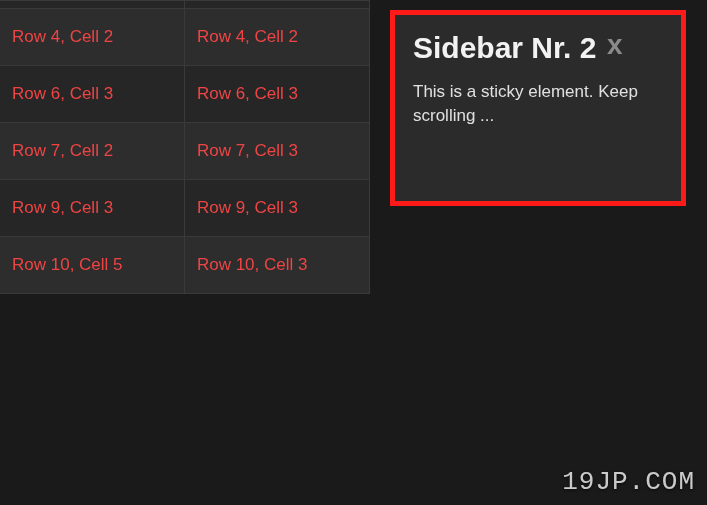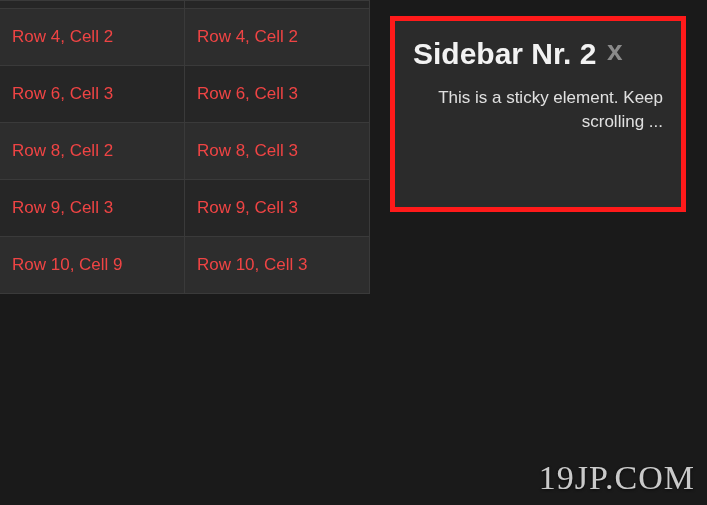--- a/index.html
+++ b/index.html
@@ -36,21 +36,21 @@
     padding-top: 0;
     padding-bottom: 0;
     height: 8px;
     overflow: hidden;
     font-size: 0;
   }
   td:first-child { border-left: none; }
 
   .sidebar {
     position: absolute;
-    top: 16px;
+    top: 10px;
     left: 390px;
     width: 296px;
     height: 196px;
     border: 5px solid #ff1a1a;
     background: #2b2b2b;
     padding: 16px 18px 18px 18px;
   }
   .sidebar h2 {
     font-size: 30px;
     font-weight: 600;
@@ -66,29 +66,28 @@
     margin-left: 6px;
     position: relative;
     top: -4px;
     cursor: pointer;
   }
   .sidebar p {
     margin-top: 14px;
     font-size: 17px;
     line-height: 1.45;
     color: #e0e0e0;
-    text-align: right;
   }
 
   .watermark {
     position: absolute;
     right: 12px;
     bottom: 8px;
-    font-family: Liberation Serif, serif;
-    font-size: 34px;
+    font-family: Liberation Mono, monospace;
+    font-size: 26px;
     font-weight: 400;
     letter-spacing: 1px;
     color: rgba(255,255,255,0.78);
     text-shadow: 0 1px 3px rgba(0,0,0,0.7);
   }
 </style>
 </head>
 <body>
 
 <div class="layout">
@@ -101,29 +100,29 @@
         </tr>
         <tr>
           <td>Row 4, Cell 2</td>
           <td>Row 4, Cell 2</td>
         </tr>
         <tr>
           <td>Row 6, Cell 3</td>
           <td>Row 6, Cell 3</td>
         </tr>
         <tr>
-          <td>Row 8, Cell 2</td>
-          <td>Row 8, Cell 3</td>
+          <td>Row 7, Cell 2</td>
+          <td>Row 7, Cell 3</td>
         </tr>
         <tr>
           <td>Row 9, Cell 3</td>
           <td>Row 9, Cell 3</td>
         </tr>
         <tr>
-          <td>Row 10, Cell 9</td>
+          <td>Row 10, Cell 5</td>
           <td>Row 10, Cell 3</td>
         </tr>
       </tbody>
     </table>
   </div>
 </div>
 
 <aside class="sidebar">
   <h2>Sidebar Nr. 2</h2>
   <span class="close-x">x</span>

